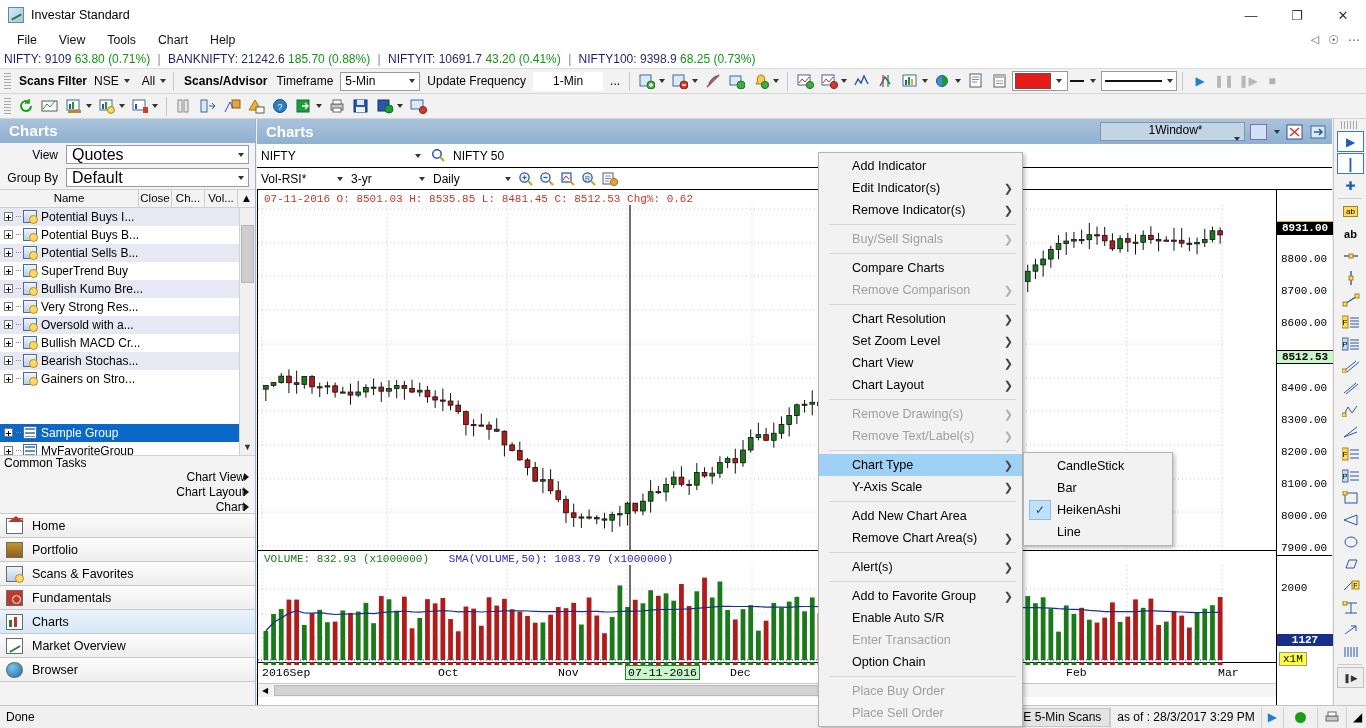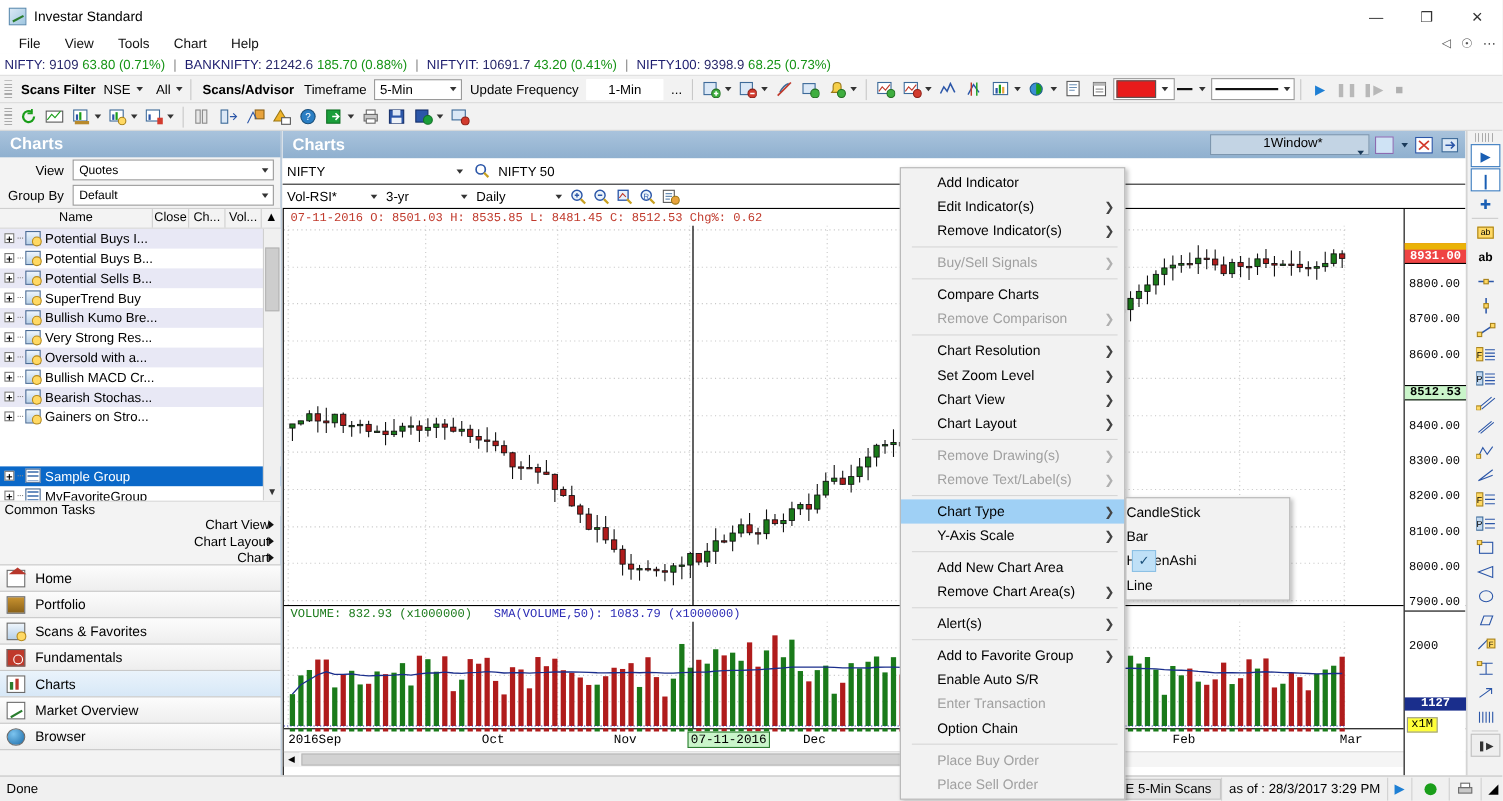--- a/index.html
+++ b/index.html
@@ -95,21 +95,21 @@
   }
   .lp-header {
     height:24px; background:linear-gradient(180deg,#a9c3dc,#8fb0cf);
     color:#fff; font-weight:bold; font-size:15px; padding-left:9px; line-height:24px;
     letter-spacing:.2px;
   }
   .lp-row { display:flex; align-items:center; height:23px; padding:0 6px 0 0; }
   .lp-row .lbl { width:66px; text-align:right; font-size:12px; padding-right:8px; }
   .lp-combo {
     flex:1; height:19px; border:1px solid #9a9a9a; background:#fff;
-    display:flex; align-items:center; font-size:11px; padding-left:5px;
+    display:flex; align-items:center; font-size:16px; padding-left:5px;
   }
   .lp-combo .cb-arrow{ margin-left:auto; margin-right:4px; }
 
   .grid-head {
     display:flex; height:19px; background:#f3f3f3; border-top:1px solid #cfcfcf;
     border-bottom:1px solid #cfcfcf; font-size:11.5px; align-items:center;
   }
   .gh { text-align:center; border-right:1px solid #cfcfcf; line-height:17px; height:17px; }
   .gh.name { flex:1; }
   .gh.c { width:33px; }
@@ -266,21 +266,21 @@
   .cm-item.dis { color:#a0a0a0; }
   .cm-item.hl { background:#9fd0f5; }
   .cm-item .arr { position:absolute; right:9px; font-size:11px; color:#444; }
   .cm-item.dis .arr { color:#b0b0b0; }
   .cm-sep { height:1px; background:#d6d6d6; margin:3px 6px 3px 10px; }
   .submenu {
     position:absolute; left:1023px; top:452px; width:150px;
     background:#f2f2f2; border:1px solid #b4b4b4;
     box-shadow:2px 2px 4px rgba(0,0,0,.25); padding:2px 0; z-index:60;
   }
-  .sm-item{ height:22px; display:flex; align-items:center; font-size:12.6px; 
+  .sm-item{ height:22px; display:flex; align-items:center; font-size:12.6px; padding-left:33px;
             position:relative; }
   .sm-check{ position:absolute; left:5px; top:1px; width:22px; height:20px; background:#bfe0f7;
              border:1px solid #8cc0e4; display:flex;align-items:center;justify-content:center;
              color:#1a4f7a; font-size:12px; }
 </style>
 </head>
 <body>
 
 <div id="app">
 
@@ -1389,21 +1389,21 @@
 
       <div class="hscroll">
         <div class="hs-arrow">◀</div>
         <div class="hs-track">
             <div class="hs-thumb"></div>
           </div>
         <div class="hs-arrow">▶</div>
       </div>
 
       <div class="yaxis">
-        <div class="ybadge" style="top:31px;background:#ef4444;color:#fff;border-top:6px solid #eab308;border-bottom:1px solid #000;">8931.00</div>
+        <div class="ybadge" style="top:31px;background:#000000;color:#fff;border-top:1px solid #eab308;border-bottom:1px solid #000;">8931.00</div>
         <div class="ytick" style="top:63px;">8800.00</div>
         <div class="ytick" style="top:95px;">8700.00</div>
         <div class="ytick" style="top:127px;">8600.00</div>
         <div class="ybadge" style="top:160px;background:#caf5ca;color:#000;border-top:1px solid #000;border-bottom:1px solid #000;">8512.53</div>
         <div class="ytick" style="top:192px;">8400.00</div>
         <div class="ytick" style="top:224px;">8300.00</div>
         <div class="ytick" style="top:256px;">8200.00</div>
         <div class="ytick" style="top:288px;">8100.00</div>
         <div class="ytick" style="top:320px;">8000.00</div>
         <div class="ytick" style="top:352px;">7900.00</div>

